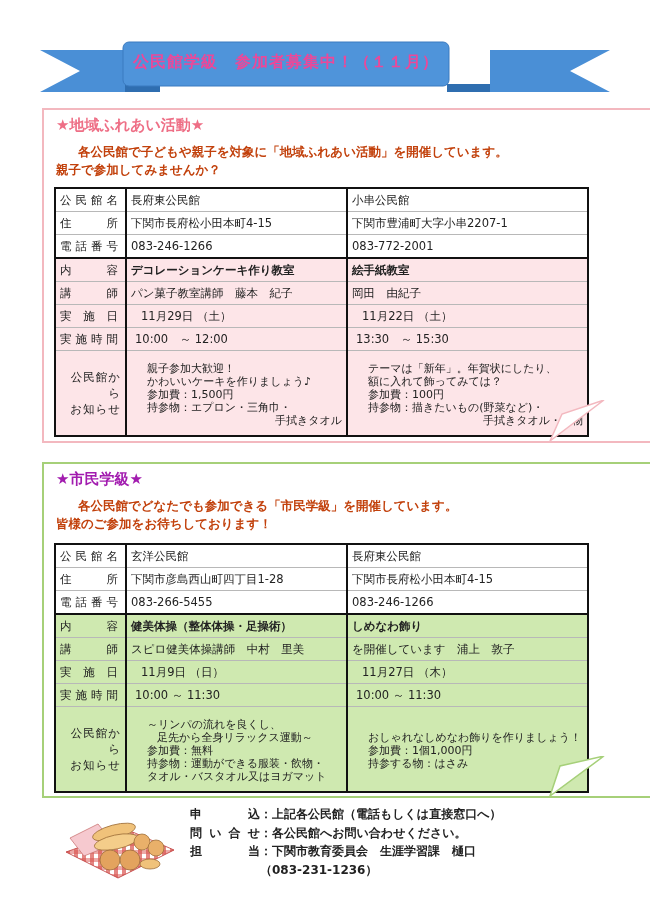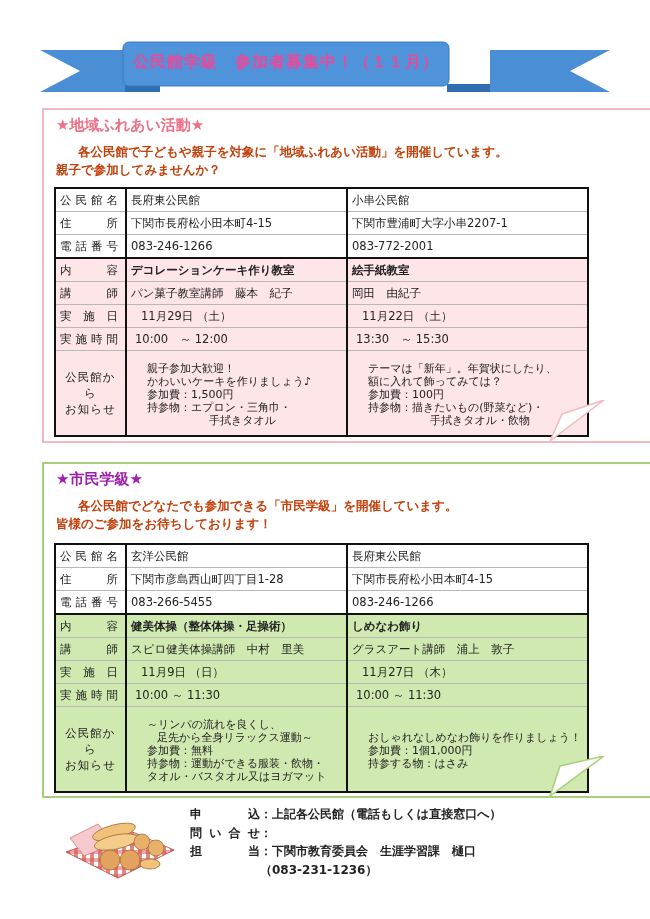--- a/index.html
+++ b/index.html
@@ -32,26 +32,26 @@
   table.info td.c1 { width:195px; border-right:2px solid #111; }
   table.info td.c2 { width:215px; }
   table.info tr.top td { border-top:2px solid #111; }
   table.info tr.sep td { border-top:2px solid #111; }
   table.info tr.last td { border-bottom:2px solid #111; }
   table.info td.first { border-left:2px solid #111;margin-top:18px; }
   table.info td.c2 { border-right:2px solid #111; }
   table.info tr.white td { background:#fff; }
   .pink table.info tr.tint td { background:#fde5e8; }
   .green table.info tr.tint td { background:#cfe9b0; }
-  table.info td.notice-lbl { letter-spacing:1px; text-align:center; text-align-last:auto; white-space:normal; line-height:16px; }
+  table.info td.notice-lbl { letter-spacing:1px; text-align:right; text-align-last:auto; white-space:normal; line-height:16px; }
   table.info td.notice { white-space:normal; vertical-align:middle; line-height:13px; font-size:11px; height:82px; padding-top:2px;padding-left:20px; }
   .bold { font-weight:bold; }
   .pad-date { padding-left:14px !important; }
   .pad-time { padding-left:8px !important; }
-  .ind { padding-left:62px; display:block; }
+  .ind { padding-left:62px; display:block;text-align:right; }
   .ind2 { padding-left:10px; display:block; }
 
   
   .footer-art { left:58px; top:810px; width:120px; height:70px; }
   .footer-text { left:190px; top:805px; font-size:12px; font-weight:bold; line-height:18.5px; }
   .footer-text .row { display:flex; }
   .footer-text .k { width:70px; text-align:justify; text-align-last:justify; }
   .footer-text .sep { width:12px; text-align:center; }
   .footer-text .phone { padding-left:70px; }
 </style>
@@ -170,21 +170,21 @@
       <td class="c2">083-246-1266</td>
     </tr>
     <tr class="tint sep">
       <td class="lbl first">内容</td>
       <td class="c1 bold">健美体操（整体体操・足操術）</td>
       <td class="c2 bold">しめなわ飾り</td>
     </tr>
     <tr class="tint">
       <td class="lbl first">講師</td>
       <td class="c1">スピロ健美体操講師　中村　里美</td>
-      <td class="c2">グラスアート講師　浦上　敦子</td>
+      <td class="c2">を開催しています　浦上　敦子</td>
     </tr>
     <tr class="tint">
       <td class="lbl first">実施日</td>
       <td class="c1 pad-date">11月9日 （日）</td>
       <td class="c2 pad-date">11月27日 （木）</td>
     </tr>
     <tr class="tint">
       <td class="lbl first">実施時間</td>
       <td class="c1 pad-time">10:00 ～ 11:30</td>
       <td class="c2 pad-time">10:00 ～ 11:30</td>
@@ -236,20 +236,21 @@
 
 <div class="abs footer-text">
   <div class="row">
     <span class="k">申込</span>
       <span class="sep">：</span>
       <span>上記各公民館（電話もしくは直接窓口へ）</span>
   </div>
   <div class="row">
     <span class="k">問い合せ</span>
       <span class="sep">：</span>
+      <span>各公民館へお問い合わせください。</span>
   </div>
   <div class="row">
     <span class="k">担当</span>
       <span class="sep">：</span>
       <span>下関市教育委員会　生涯学習課　樋口</span>
   </div>
   <div class="phone">（083-231-1236）</div>
 </div>
 
 </body></html>

